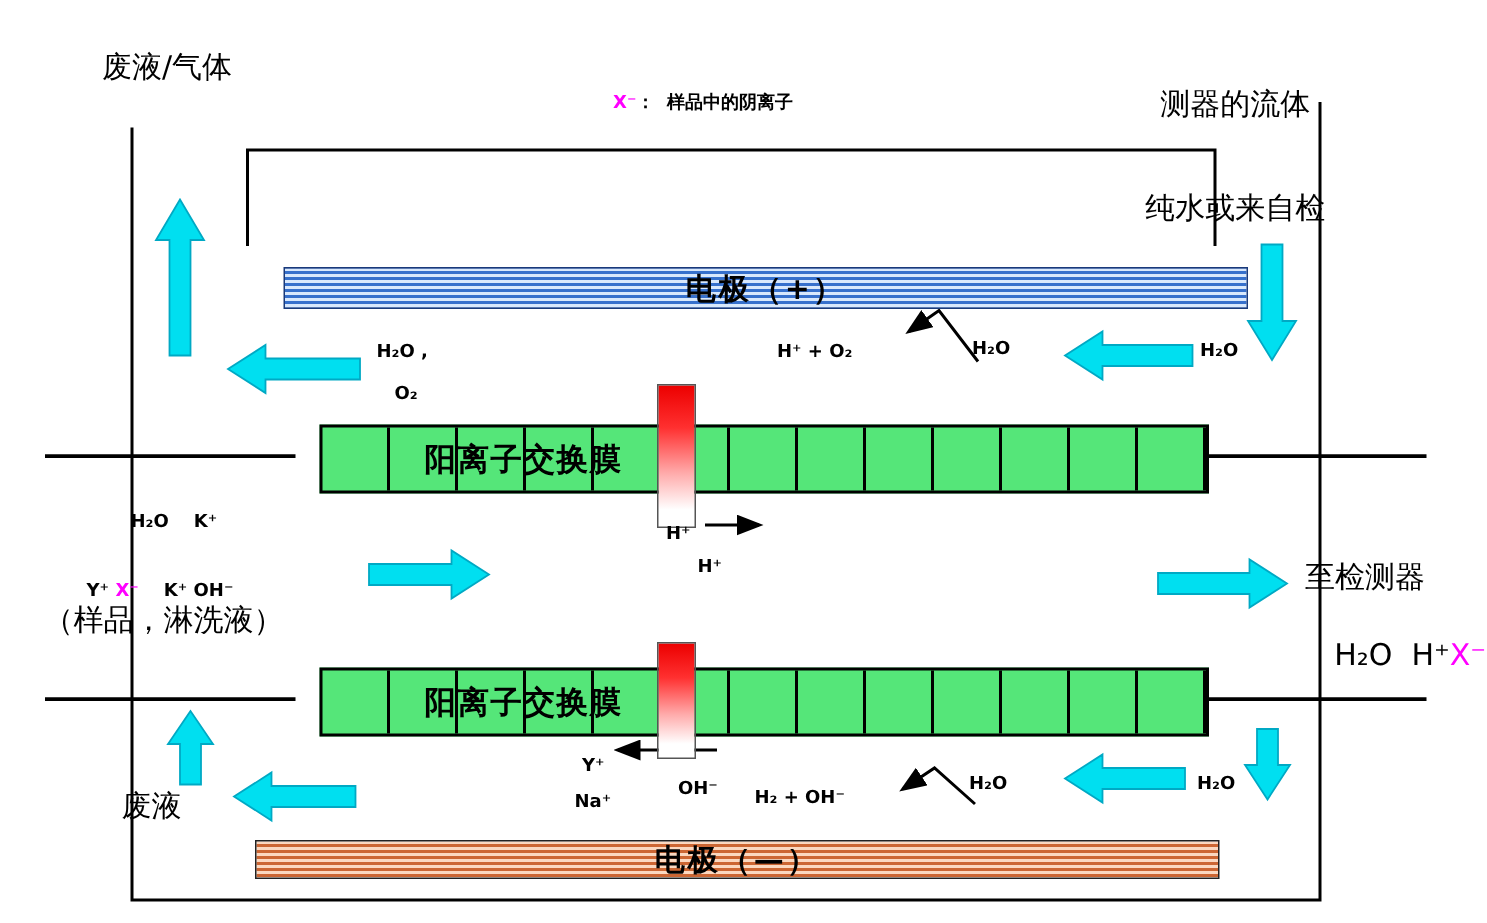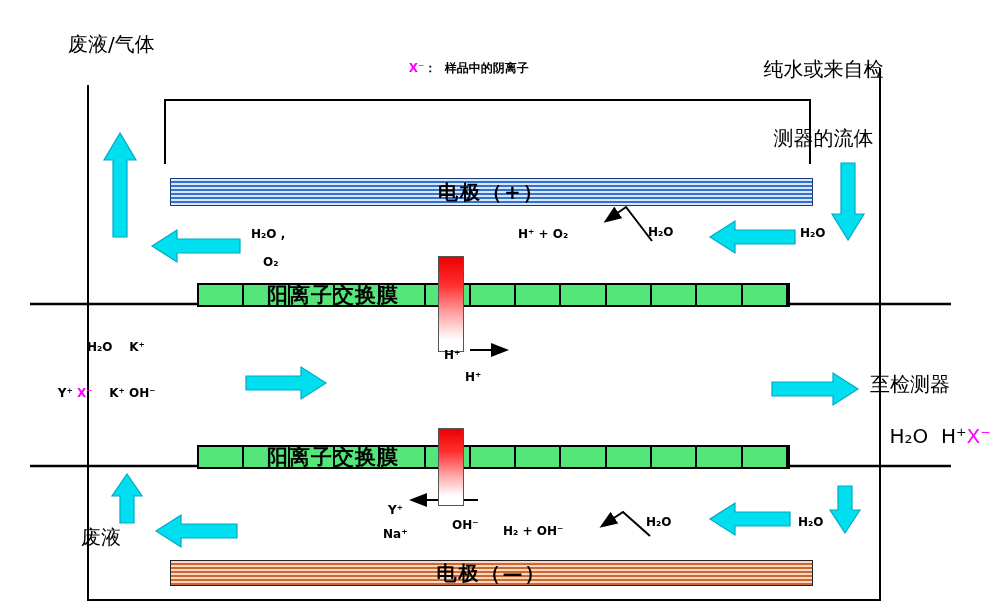--- a/index.html
+++ b/index.html
@@ -14,41 +14,42 @@
   .barrow{ fill:none; stroke:#000; stroke-width:2; }
   .cyan  { fill:#00dff0; stroke:#00a9c4; stroke-width:1.2; }
 
   .t { position:absolute; white-space:pre; font-weight:bold; font-size:12px; color:#000; line-height:1.15; }
   .plain { font-weight:normal; font-size:20px; }
   .mag { color:#ff00ff; }
   .grn { color:#00b050; font-weight:bold; }
   .wavy { text-decoration:underline wavy #ff0000; text-decoration-thickness:2px; text-underline-offset:4px; }
 
   .membrane {
-    position:absolute; left:197px; width:593px; height:24px;
+    position:absolute; left:213px; width:593px; height:46px;
     background-color:#55e679;
     background-image:repeating-linear-gradient(to right, transparent 0, transparent 43.3px, #000 43.3px, #000 45.3px);
     border:2px solid #000;
   }
   .membrane .mlabel {
     position:absolute; left:68px; top:50%; transform:translateY(-50%);
     font-weight:bold; font-size:21px; letter-spacing:1px; white-space:nowrap; color:#000;
   }
   .redbar {
     position:absolute; left:438px; width:26px; border:1px solid #555;
     background:linear-gradient(to bottom, #ec0000 0%, #ff3030 30%, #ffaaaa 62%, #ffffff 88%, #ffffff 100%);
   }
   .electrode {
     position:absolute; left:170px; width:643px;
     display:flex; align-items:center; justify-content:center;
     font-weight:bold; font-size:20px; letter-spacing:2px; color:#000;
   }
   #electrode-top {
     top:178px; height:28px; border:1px solid #1a3a7a;
     background:repeating-linear-gradient(to bottom, #d8e8fc 0 2px, #3670cc 2px 4px);
+    margin-left:19px;
   }
   #electrode-bottom {
     top:560px; height:26px; border:1px solid #222;
     background:repeating-linear-gradient(to bottom, #fbd8c0 0 2px, #cc6633 2px 4px);
   }
   .inflow-block { text-align:center; width:175px; }
 </style>
 </head>
 <body>
 
@@ -98,37 +99,38 @@
 
   <div class="electrode" id="electrode-top">
     <span>电极（+）</span>
   </div>
   <div class="electrode" id="electrode-bottom">
     <span>电极（—）</span>
   </div>
 
   <div class="t plain" style="left:68px; top:33px">废液/气体</div>
   <div class="t plain inflow-block" style="left:736px; top:12px">
+    <div>测器的流体</div>
     <div>纯水或来自检</div>
-    <div>测器的流体</div>
   </div>
   <div class="t" style="left:392px; top:48px">
     <span class="mag">X⁻</span><span>：  样品中的阴离子</span>
   </div>
 
   <div class="t" style="left:251px; top:228px">H₂O ,</div>
   <div class="t" style="left:263px; top:256px">O₂</div>
   <div class="t" style="left:518px; top:228px">H⁺ + O₂</div>
   <div class="t" style="left:648px; top:226px">H₂O</div>
   <div class="t" style="left:800px; top:227px">H₂O</div>
 
   <div class="t" style="left:87px; top:341px">H₂O    K⁺</div>
   <div class="t" style="left:41px; top:373px">
     <span>Y⁺ </span><span class="mag">X⁻</span><span>    K⁺ OH⁻</span>
   </div>
+  <div class="t plain" style="left:29px; top:402px">（样品，淋洗液）</div>
 
   <div class="t" style="left:444px; top:349px">H⁺</div>
   <div class="t" style="left:465px; top:371px">H⁺</div>
 
 
   <div class="t plain" style="left:870px; top:373px">至检测器</div>
   <div class="t plain" style="left:864px; top:402px">
     <span>H₂O  H⁺</span><span class="mag">X⁻</span>
   </div>
 

